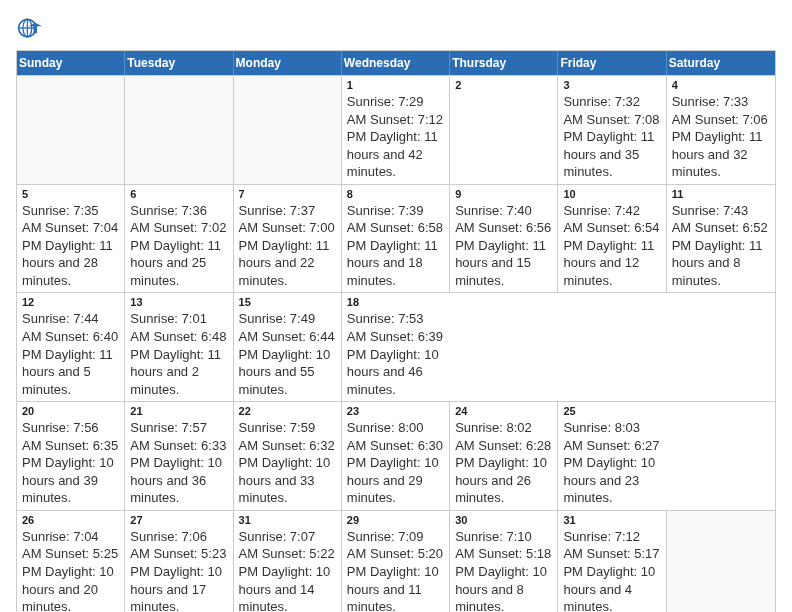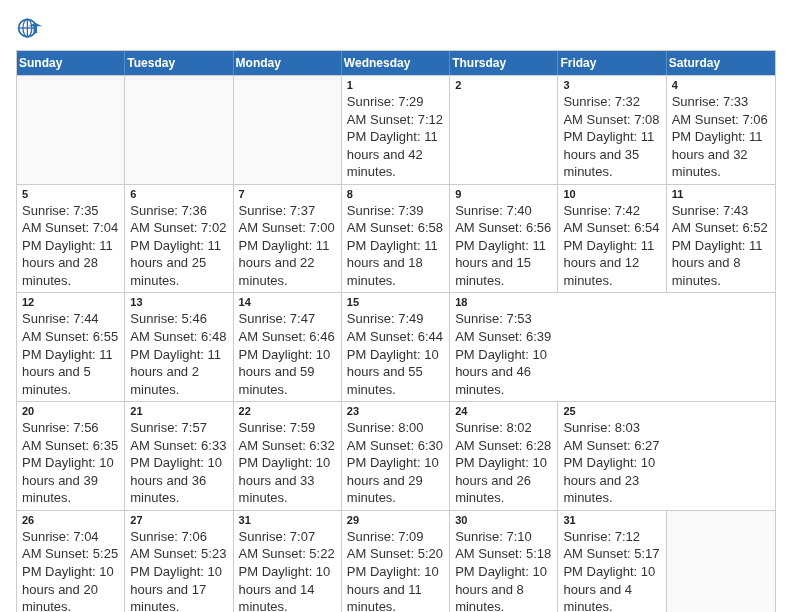--- a/index.html
+++ b/index.html
@@ -224,37 +224,30 @@
             <div class="day-info">Sunrise: 7:43 AM
 Sunset: 6:52 PM
 Daylight: 11 hours
 and 8 minutes.</div>
           </div>
         </div>
         <div class="cal-row">
           <div class="cal-cell">
             <div class="day-num">12</div>
             <div class="day-info">Sunrise: 7:44 AM
-Sunset: 6:55 PM
+Sunset: 6:40 PM
 Daylight: 11 hours
 and 5 minutes.</div>
           </div>
           <div class="cal-cell">
             <div class="day-num">13</div>
-            <div class="day-info">Sunrise: 5:46 AM
+            <div class="day-info">Sunrise: 7:01 AM
 Sunset: 6:48 PM
 Daylight: 11 hours
 and 2 minutes.</div>
-          </div>
-          <div class="cal-cell">
-            <div class="day-num">14</div>
-            <div class="day-info">Sunrise: 7:47 AM
-Sunset: 6:46 PM
-Daylight: 10 hours
-and 59 minutes.</div>
           </div>
           <div class="cal-cell">
             <div class="day-num">15</div>
             <div class="day-info">Sunrise: 7:49 AM
 Sunset: 6:44 PM
 Daylight: 10 hours
 and 55 minutes.</div>
           </div>
           <div class="cal-cell">
             <div class="day-num">18</div>

